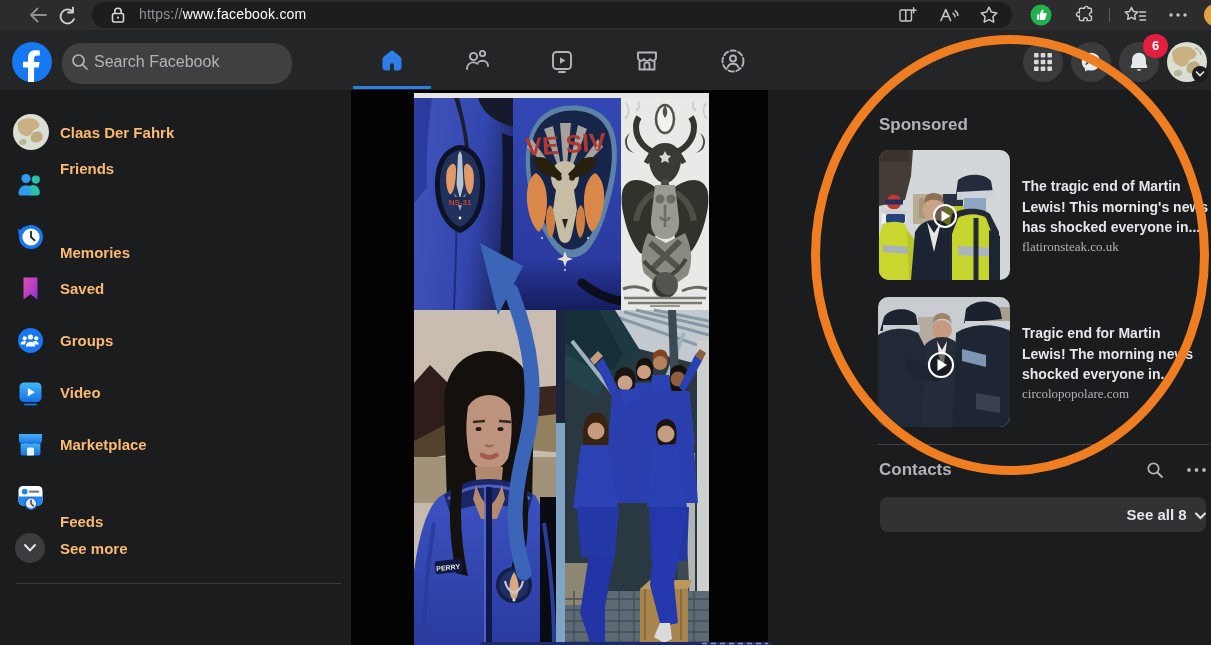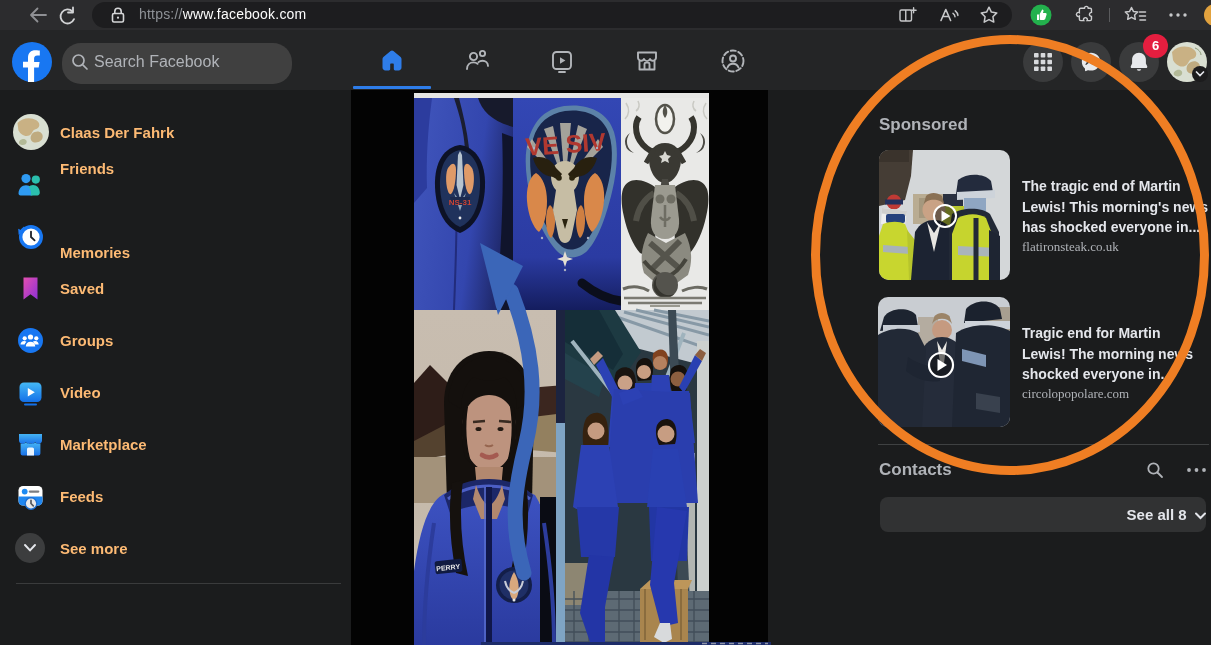--- a/index.html
+++ b/index.html
@@ -264,21 +264,21 @@
 
   <svg class="abs micon" style="top:482px" viewBox="0 0 29 29">
     <rect x="2.5" y="4" width="24" height="19.5" rx="4.5" fill="#fff"></rect>
     <path d="M2.5 14.5 h24 v4.5 a4.5 4.5 0 0 1 -4.5 4.5 h-15 a4.5 4.5 0 0 1 -4.5-4.5 Z" fill="#2087f0"></path>
     <circle cx="8.7" cy="9.6" r="2.9" fill="#1d8af2"></circle>
     <path d="M13.8 9.6 h8.5" stroke="#7a7d82" stroke-width="2.2" stroke-linecap="round"></path>
     <circle cx="15" cy="21.5" r="6.4" fill="#1c6fd4"></circle>
     <circle cx="15" cy="21.5" r="5.1" fill="#e9e9ea"></circle>
     <path d="M15 18.3 v3.2 l2.3 2.3" stroke="#55585e" stroke-width="1.7" fill="none" stroke-linecap="round"></path>
   </svg>
-  <div class="mitem" style="top:488px">Feeds</div>
+  <div class="mitem" style="top:513px">Feeds</div>
 
   <div class="abs" style="left:15px;top:533px;width:30px;height:30px;border-radius:50%;background:#3c3d3e"></div>
   <svg class="abs" style="left:22px;top:541px" width="16" height="14" viewBox="0 0 16 14">
     <path d="M3 4 L8 9.4 L13 4" stroke="#e4e6eb" stroke-width="2" fill="none" stroke-linecap="round" stroke-linejoin="round"></path>
   </svg>
   <div class="mitem" style="top:540px">See more</div>
   <div id="sbdivider" class="abs"></div>
 
   <svg class="abs" style="left:414px;top:93px" width="295" height="552" viewBox="0 0 295 552">
     <defs>

